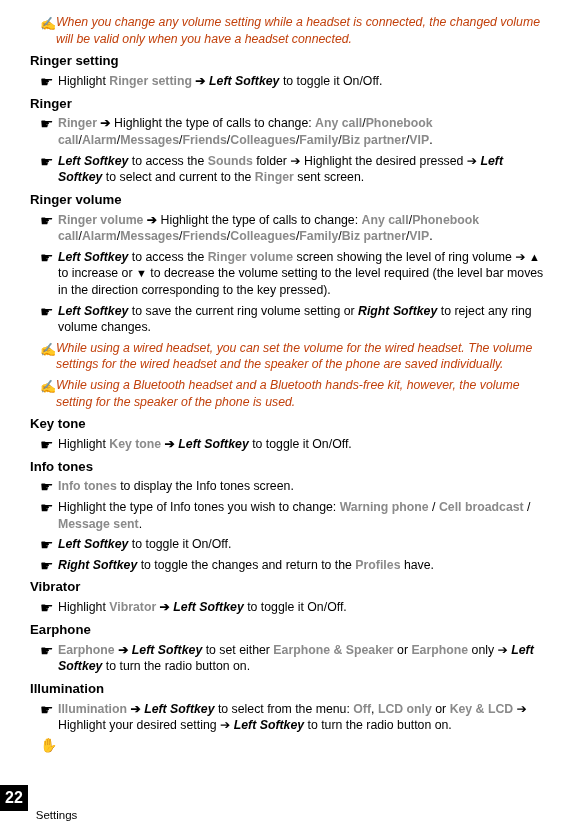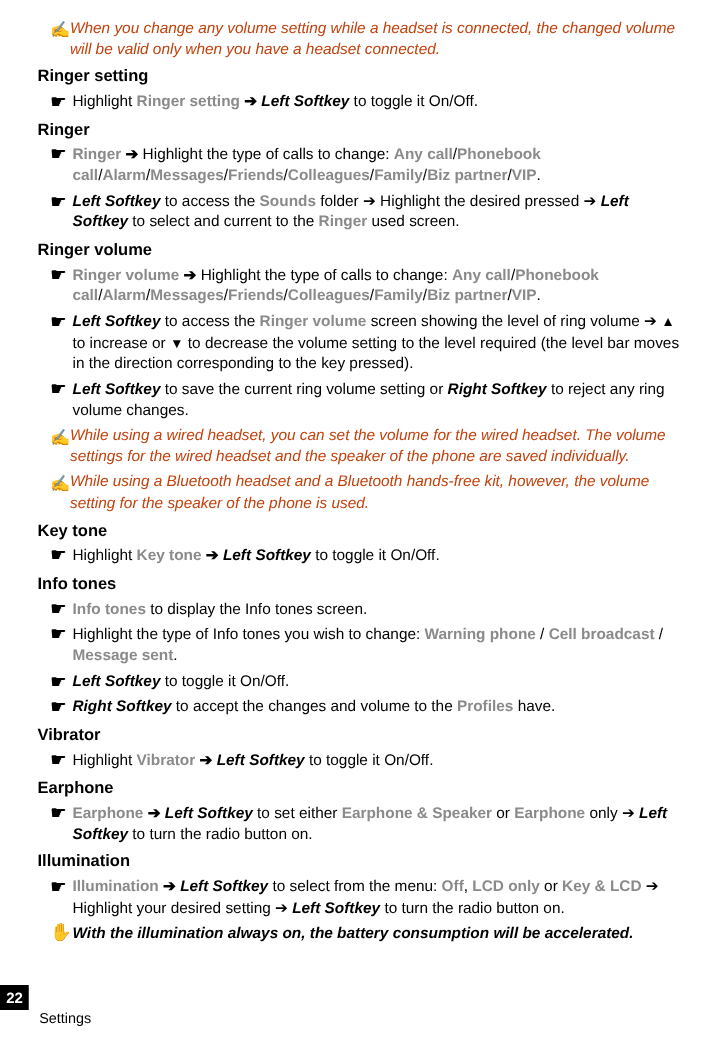--- a/index.html
+++ b/index.html
@@ -63,21 +63,21 @@
     position: absolute;
     left: 0;
     bottom: 8px;
     display: flex;
     align-items: center;
   }
   .page-num {
     background: #000;
     color: #fff;
     font-weight: bold;
-    font-size: 12px;
+    font-size: 16px;
     padding: 2px 5px;
     margin-right: 8px;
   }
   .footer-label { font-size: 11.5px; margin-top: 36px; }
 </style>
 </head>
 <body>
 
 <div class="note">
   <span class="note-icon">✍</span>
@@ -95,21 +95,21 @@
 <div class="heading">Ringer</div>
 <div class="bullet">
   <span class="bullet-icon">☛</span>
   <span class="bullet-body">
     <span class="gray">Ringer</span><span class="arrow"> ➔ </span><span>Highlight the type of calls to change: </span><span class="gray">Any call</span><span>/</span><span class="gray">Phonebook call</span><span>/</span><span class="gray">Alarm</span><span>/</span><span class="gray">Messages</span><span>/</span><span class="gray">Friends</span><span>/</span><span class="gray">Colleagues</span><span>/</span><span class="gray">Family</span><span>/</span><span class="gray">Biz partner</span><span>/</span><span class="gray">VIP</span><span>.</span>
   </span>
 </div>
 <div class="bullet">
   <span class="bullet-icon">☛</span>
   <span class="bullet-body">
-    <span class="bi">Left Softkey</span><span> to access the </span><span class="gray">Sounds</span><span> folder ➔ Highlight the desired pressed ➔ </span><span class="bi">Left Softkey</span><span> to select and current to the </span><span class="gray">Ringer</span><span> used screen.</span>
+    <span class="bi">Left Softkey</span><span> to access the </span><span class="gray">Sounds</span><span> folder ➔ Highlight the desired pressed ➔ </span><span class="bi">Left Softkey</span><span> to select and current to the </span><span class="gray">Ringer</span><span> sent screen.</span>
   </span>
 </div>
 
 <div class="heading">Ringer volume</div>
 <div class="bullet">
   <span class="bullet-icon">☛</span>
   <span class="bullet-body">
     <span class="gray">Ringer volume</span><span class="arrow"> ➔ </span><span>Highlight the type of calls to change: </span><span class="gray">Any call</span><span>/</span><span class="gray">Phonebook call</span><span>/</span><span class="gray">Alarm</span><span>/</span><span class="gray">Messages</span><span>/</span><span class="gray">Friends</span><span>/</span><span class="gray">Colleagues</span><span>/</span><span class="gray">Family</span><span>/</span><span class="gray">Biz partner</span><span>/</span><span class="gray">VIP</span><span>.</span>
   </span>
 </div>
@@ -157,21 +157,21 @@
 </div>
 <div class="bullet">
   <span class="bullet-icon">☛</span>
   <span class="bullet-body">
     <span class="bi">Left Softkey</span><span> to toggle it On/Off.</span>
   </span>
 </div>
 <div class="bullet">
   <span class="bullet-icon">☛</span>
   <span class="bullet-body">
-    <span class="bi">Right Softkey</span><span> to accept the changes and volume to the </span><span class="gray">Profiles</span><span> have.</span>
+    <span class="bi">Right Softkey</span><span> to toggle the changes and return to the </span><span class="gray">Profiles</span><span> have.</span>
   </span>
 </div>
 
 <div class="heading">Vibrator</div>
 <div class="bullet">
   <span class="bullet-icon">☛</span>
   <span class="bullet-body">
     <span>Highlight </span><span class="gray">Vibrator</span><span class="arrow"> ➔ </span><span class="bi">Left Softkey</span><span> to toggle it On/Off.</span>
   </span>
 </div>
@@ -186,19 +186,18 @@
 
 <div class="heading">Illumination</div>
 <div class="bullet">
   <span class="bullet-icon">☛</span>
   <span class="bullet-body">
     <span class="gray">Illumination</span><span class="arrow"> ➔ </span><span class="bi">Left Softkey</span><span> to select from the menu: </span><span class="gray">Off</span><span>, </span><span class="gray">LCD only</span><span> or </span><span class="gray">Key &amp; LCD</span><span> ➔ Highlight your desired setting ➔ </span><span class="bi">Left Softkey</span><span> to turn the radio button on.</span>
   </span>
 </div>
 <div class="hand-indent">
   <span class="hand-icon">✋</span>
-  <span class="bi">With the illumination always on, the battery consumption will be accelerated.</span>
 </div>
 
 <div class="footer">
   <span class="page-num">22</span>
   <span class="footer-label">Settings</span>
 </div>
 
 </body></html>

